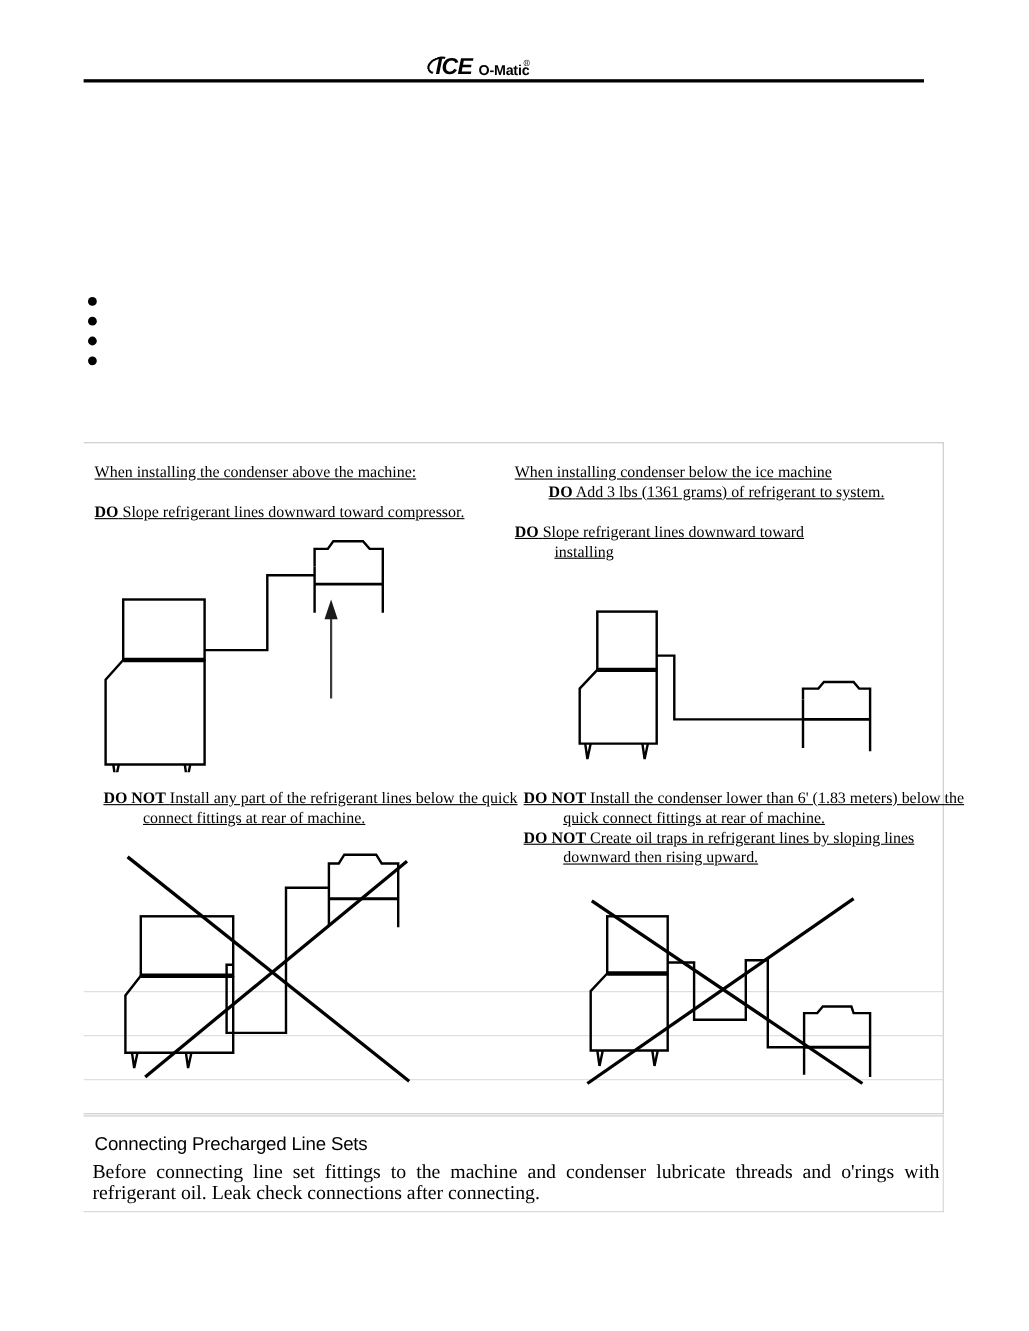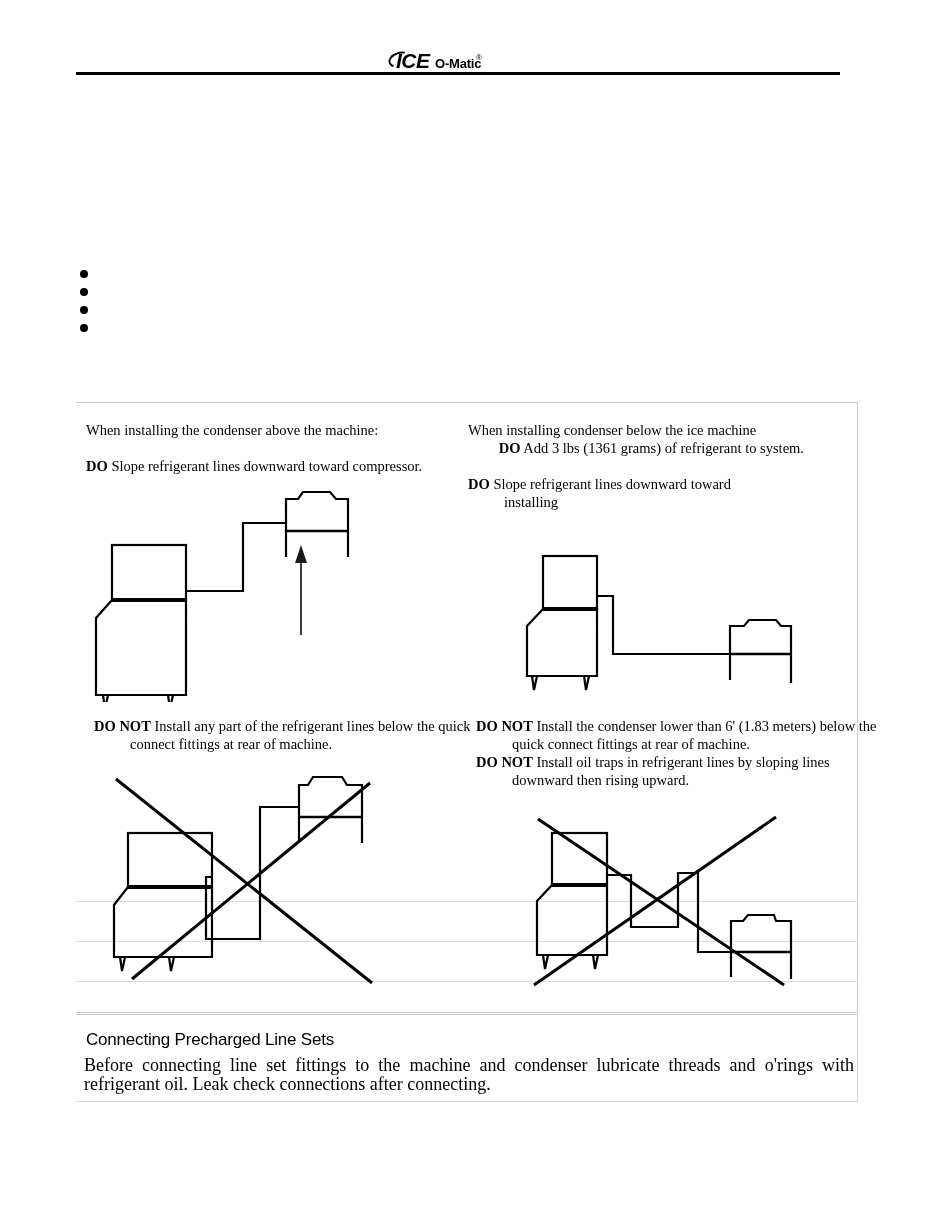--- a/index.html
+++ b/index.html
@@ -128,20 +128,21 @@
     background: #dcdcdc;
   }
 
   .col-left  { position: absolute; left: 10px;  top: 0; width: 380px; }
   .col-right { position: absolute; left: 392px; top: 0; width: 388px; }
 
   .txt {
     font-family: "Liberation Serif", serif;
     font-size: 14.5px;
     line-height: 18px;
+    text-decoration: underline;
   }
   .txt b { font-weight: bold; }
   .hang {
     padding-left: 36px;
     text-indent: -36px;
   }
 
   
   .sect {
     position: absolute;
@@ -321,21 +322,21 @@
             <line x1="212" y1="126" x2="273" y2="126" stroke-width="2.6"></line>
           </g>
         </svg>
       </div>
 
       <div class="txt hang" style="position:absolute; left:8px; top:314px; width:378px;">
         <b>DO  NOT</b><span> </span><span>Install the condenser lower than 6' (1.83 meters) below the quick connect fittings at rear of machine.</span>
       </div>
 
       <div class="txt hang" style="position:absolute; left:8px; top:350px; width:378px;">
-        <b>DO  NOT</b><span> </span><span>Install oil traps in refrigerant lines by sloping lines downward then rising upward.</span>
+        <b>DO  NOT</b><span> </span><span>Create oil traps in refrigerant lines by sloping lines downward then rising upward.</span>
       </div>
 
       <div class="dg" style="left:58px; top:404px;">
         <svg width="310" height="195" viewBox="0 0 310 195">
           <g fill="none" stroke="#000" stroke-width="2.2">
 
             <rect x="26" y="26" width="55" height="52"></rect>
             <line x1="26" y1="78" x2="81" y2="78" stroke-width="4"></line>
             <path d="M 26 78 L 11 94 L 11 148 L 81 148 L 81 78"></path>
             <path d="M 17 148 L 19 162 L 22 148"></path>

